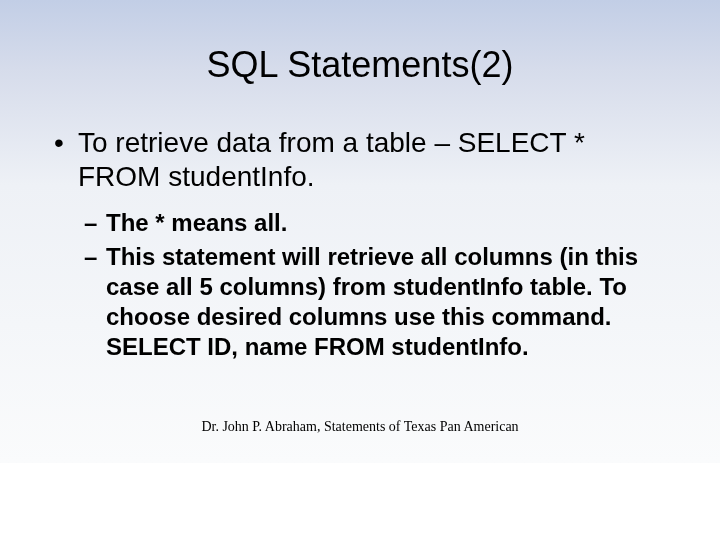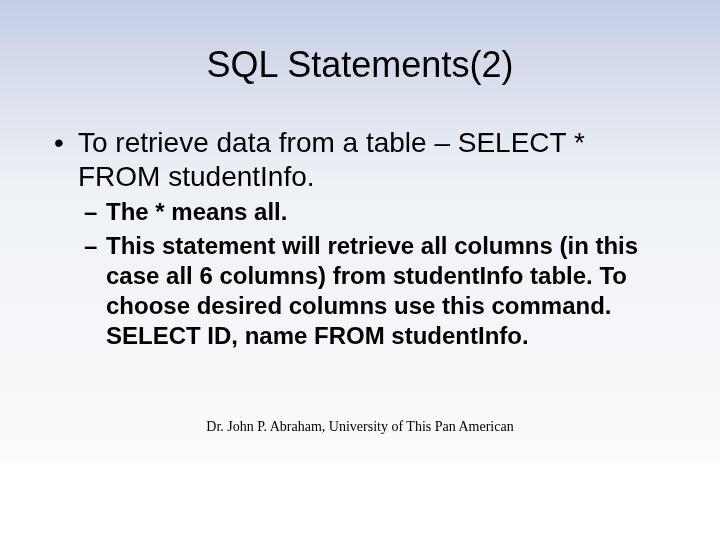--- a/index.html
+++ b/index.html
@@ -23,21 +23,21 @@
     font-size: 36px;
     padding-top: 44px;
     font-weight: 400;
   }
   .body-area {
     padding: 40px 48px 0 48px;
   }
   .level1 {
     font-size: 28px;
     line-height: 1.22;
-    margin: 0 0 3px 0;
+    margin: 0 0 14px 0;
     padding-left: 30px;
     position: relative;
   }
   .level1::before {
     content: "•";
     position: absolute;
     left: 6px;
     top: 0;
     font-size: 28px;
   }
@@ -68,17 +68,17 @@
 </style>
 </head>
 <body>
 
 <div class="slide">
   <div class="title">SQL Statements(2)</div>
 
   <div class="body-area">
     <p class="level1">To retrieve data from a table – SELECT * FROM studentInfo.</p>
     <p class="level2">The * means all.</p>
-    <p class="level2">This statement will retrieve all columns (in this case all 6 columns) from studentInfo table. To choose desired columns use this command. SELECT ID, name FROM studentInfo.</p>
+    <p class="level2">This statement will retrieve all columns (in this case all 5 columns) from studentInfo table. To choose desired columns use this command. SELECT ID, name FROM studentInfo.</p>
   </div>
 
-  <div class="footer">Dr. John P. Abraham, University of This Pan American</div>
+  <div class="footer">Dr. John P. Abraham, Statements of Texas Pan American</div>
 </div>
 
 </body></html>

